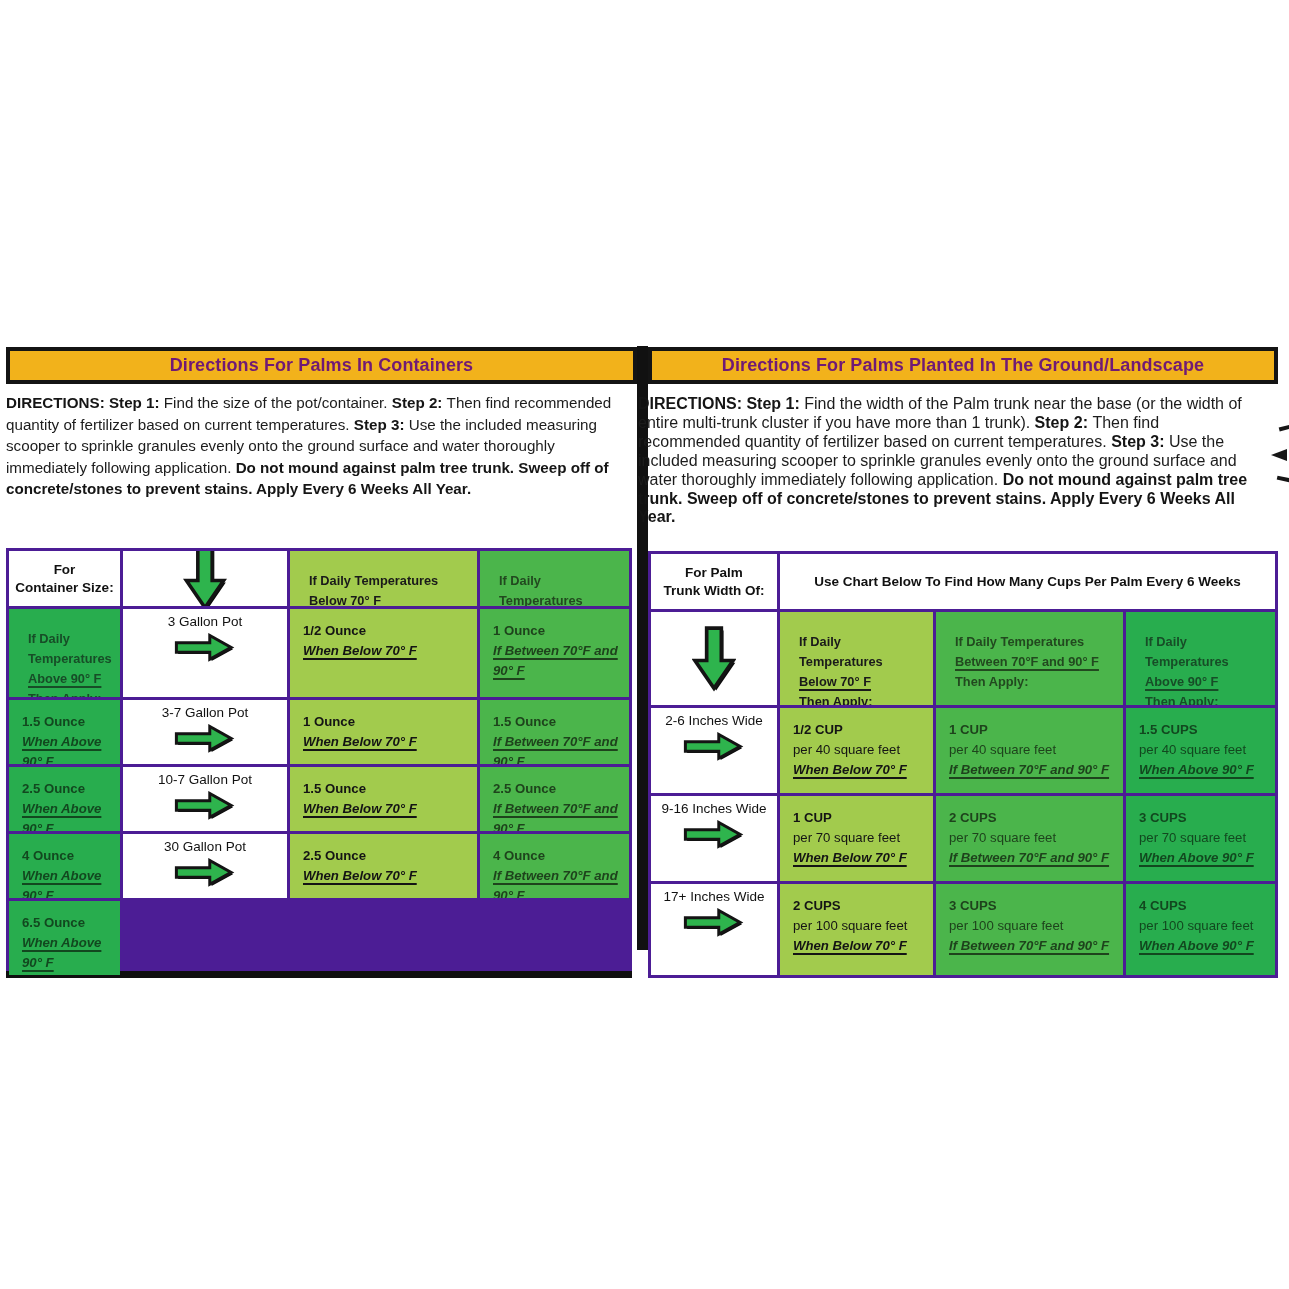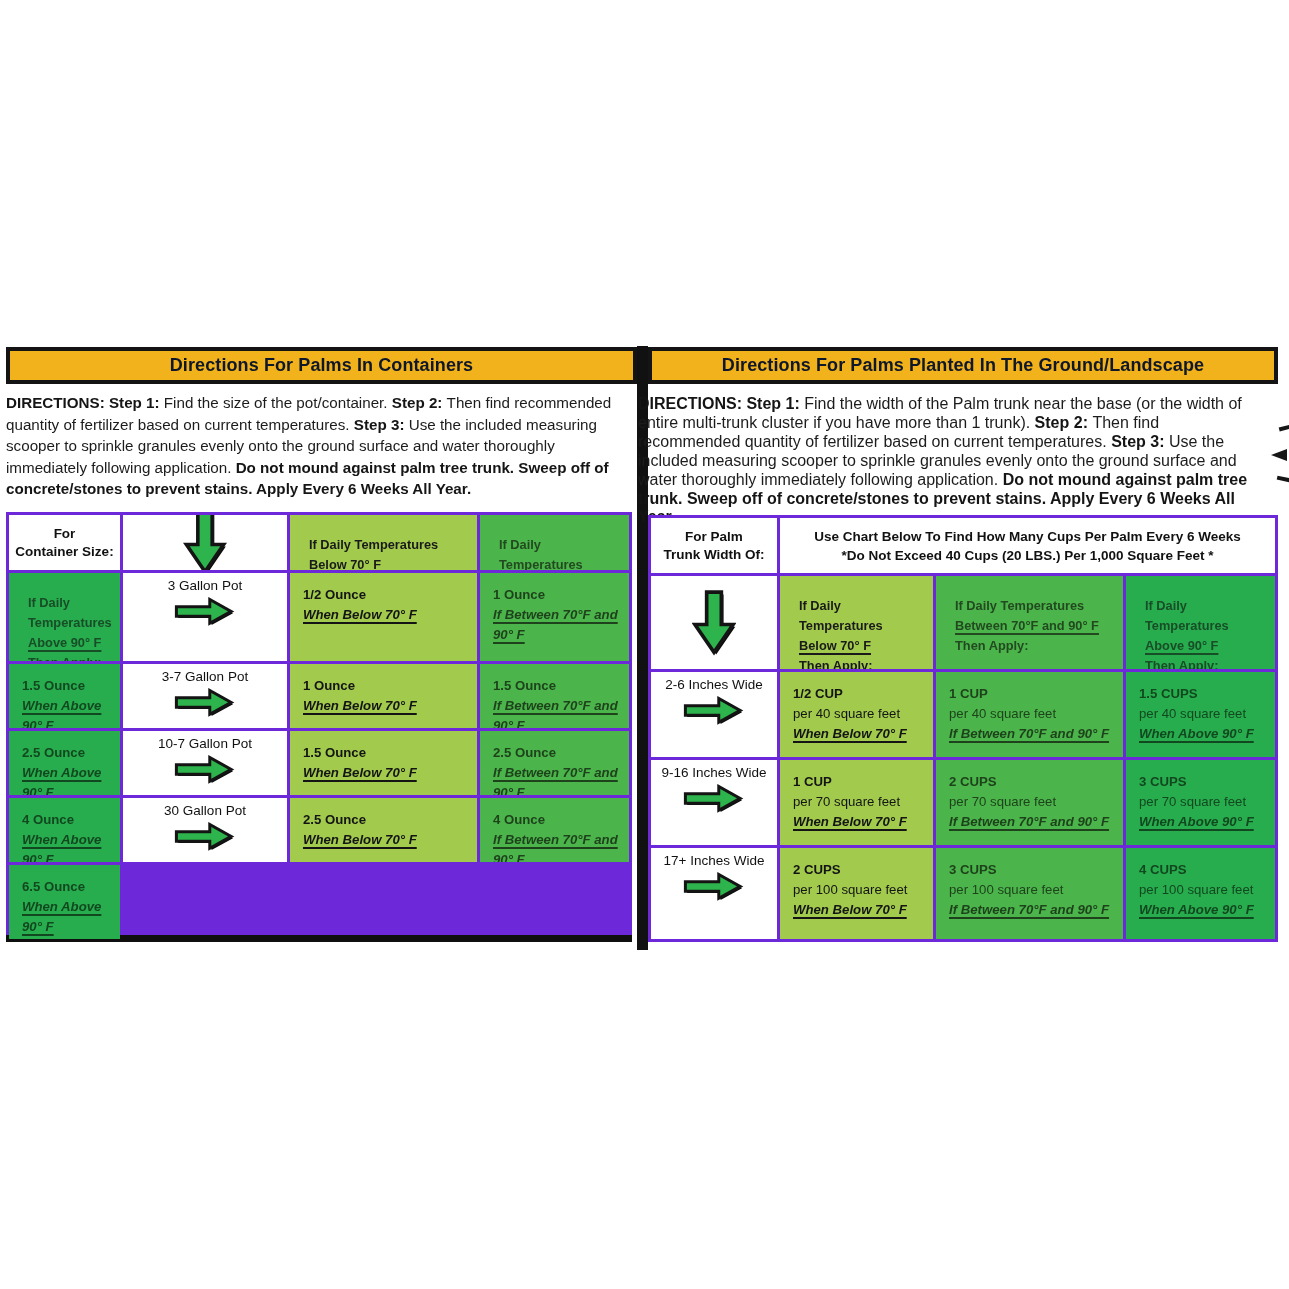--- a/index.html
+++ b/index.html
@@ -8,33 +8,33 @@
     position:relative; width:1289px; height:1289px; background:#ffffff;
     overflow:hidden; font-family:"Liberation Sans", sans-serif; color:#1a1a1a;
   }
   
   .banner {
     position:absolute; top:347px; height:37px; background:#F2B21B;
     border:4px solid #141414; display:flex; align-items:center; justify-content:center;
   }
   .banner-left  { left:6px;   width:631px; }
   .banner-right { left:648px; width:630px; }
-  .banner span { font-weight:bold; font-size:18px; color:#0f172a; letter-spacing:.1px; }
+  .banner span { font-weight:bold; font-size:18px; color:#701a75; letter-spacing:.1px; }
   
   .divider { position:absolute; left:637px; top:346px; width:11px; height:604px; background:#111; }
   
   .directions {
     position:absolute; color:#1c1c1c; text-align:left;
   }
   .directions-left  { left:6px;  top:392px; width:629px; font-size:15.2px; line-height:21.5px; }
   .directions-right { left:638px; top:395px; width:627px; font-size:16px; line-height:18.9px; }
   .directions b { font-weight:bold; color:#151515; }
   
   .grid-table {
-    position:absolute; display:grid; background:#6d28d9; gap:3px; padding:3px;
+    position:absolute; display:grid; background:#4c1d95; gap:3px; padding:3px;margin-top:36px;
   }
   .table-left {
     left:6px; top:512px; width:626px; height:430px;
     grid-template-columns:111px 164px 187px 149px;
     grid-template-rows:55px 88px 64px 64px 64px 74px;
     border-bottom:7px solid #0f0f0f;
   }
   .table-right {
     left:648px; top:515px; width:630px; height:427px;
     grid-template-columns:126px 153px 187px 149px;
@@ -193,21 +193,20 @@
     </div>
   </div>
 
   <div class="grid-table table-right">
     <div class="cell corner-cell">
       <div>For Palm</div>
       <div>Trunk Width Of:</div>
     </div>
     <div class="cell note-cell">
       <div>Use Chart Below To Find How Many Cups Per Palm Every 6 Weeks</div>
-      <div>*Do Not Exceed 40 Cups (20 LBS.) Per 1,000 Square Feet *</div>
     </div>
 
     <div class="cell arrow-cell">
       <svg width="44" height="70" viewBox="0 0 60 92">
         <polygon points="23,7 43,7 43,51 59,51 33,89 7,51 23,51" fill="#0c0c0c"></polygon>
         <polygon points="20,4 40,4 40,48 56,48 30,86 4,48 20,48" fill="#2EB44D" stroke="#141414" stroke-width="5"></polygon>
       </svg>
     </div>
     <div class="cell c1 temp-cell">
       <div>If Daily Temperatures</div>

